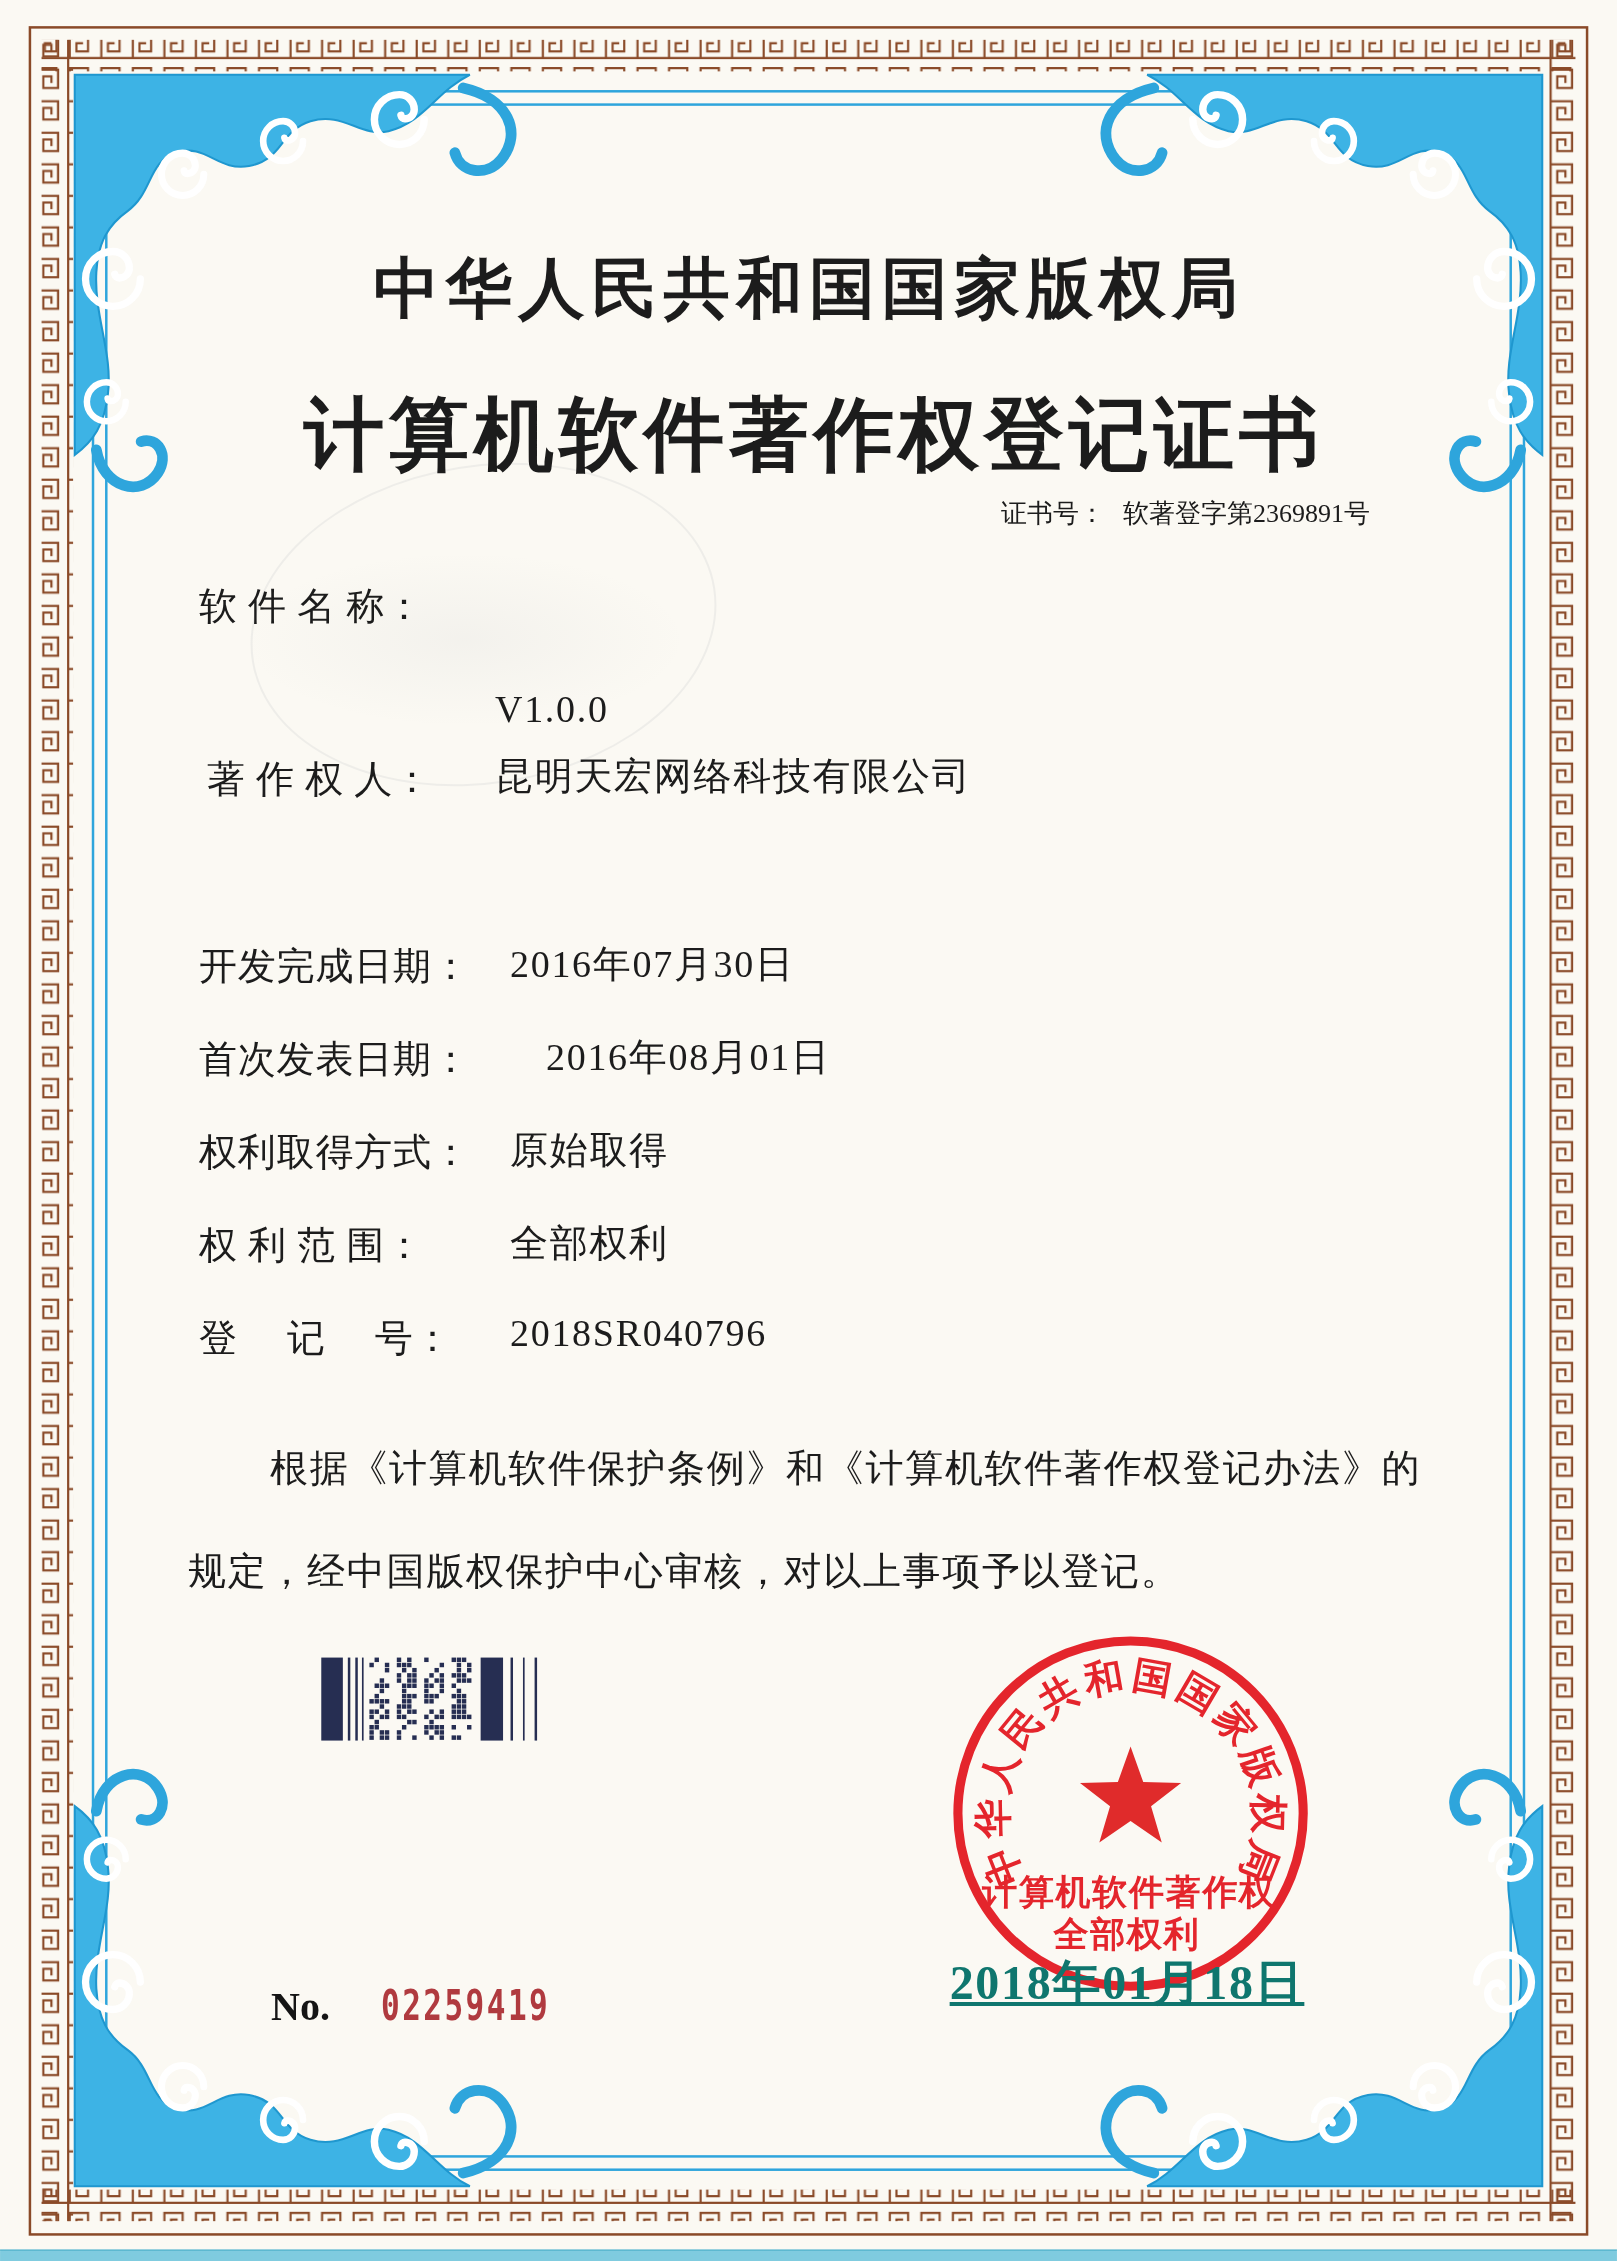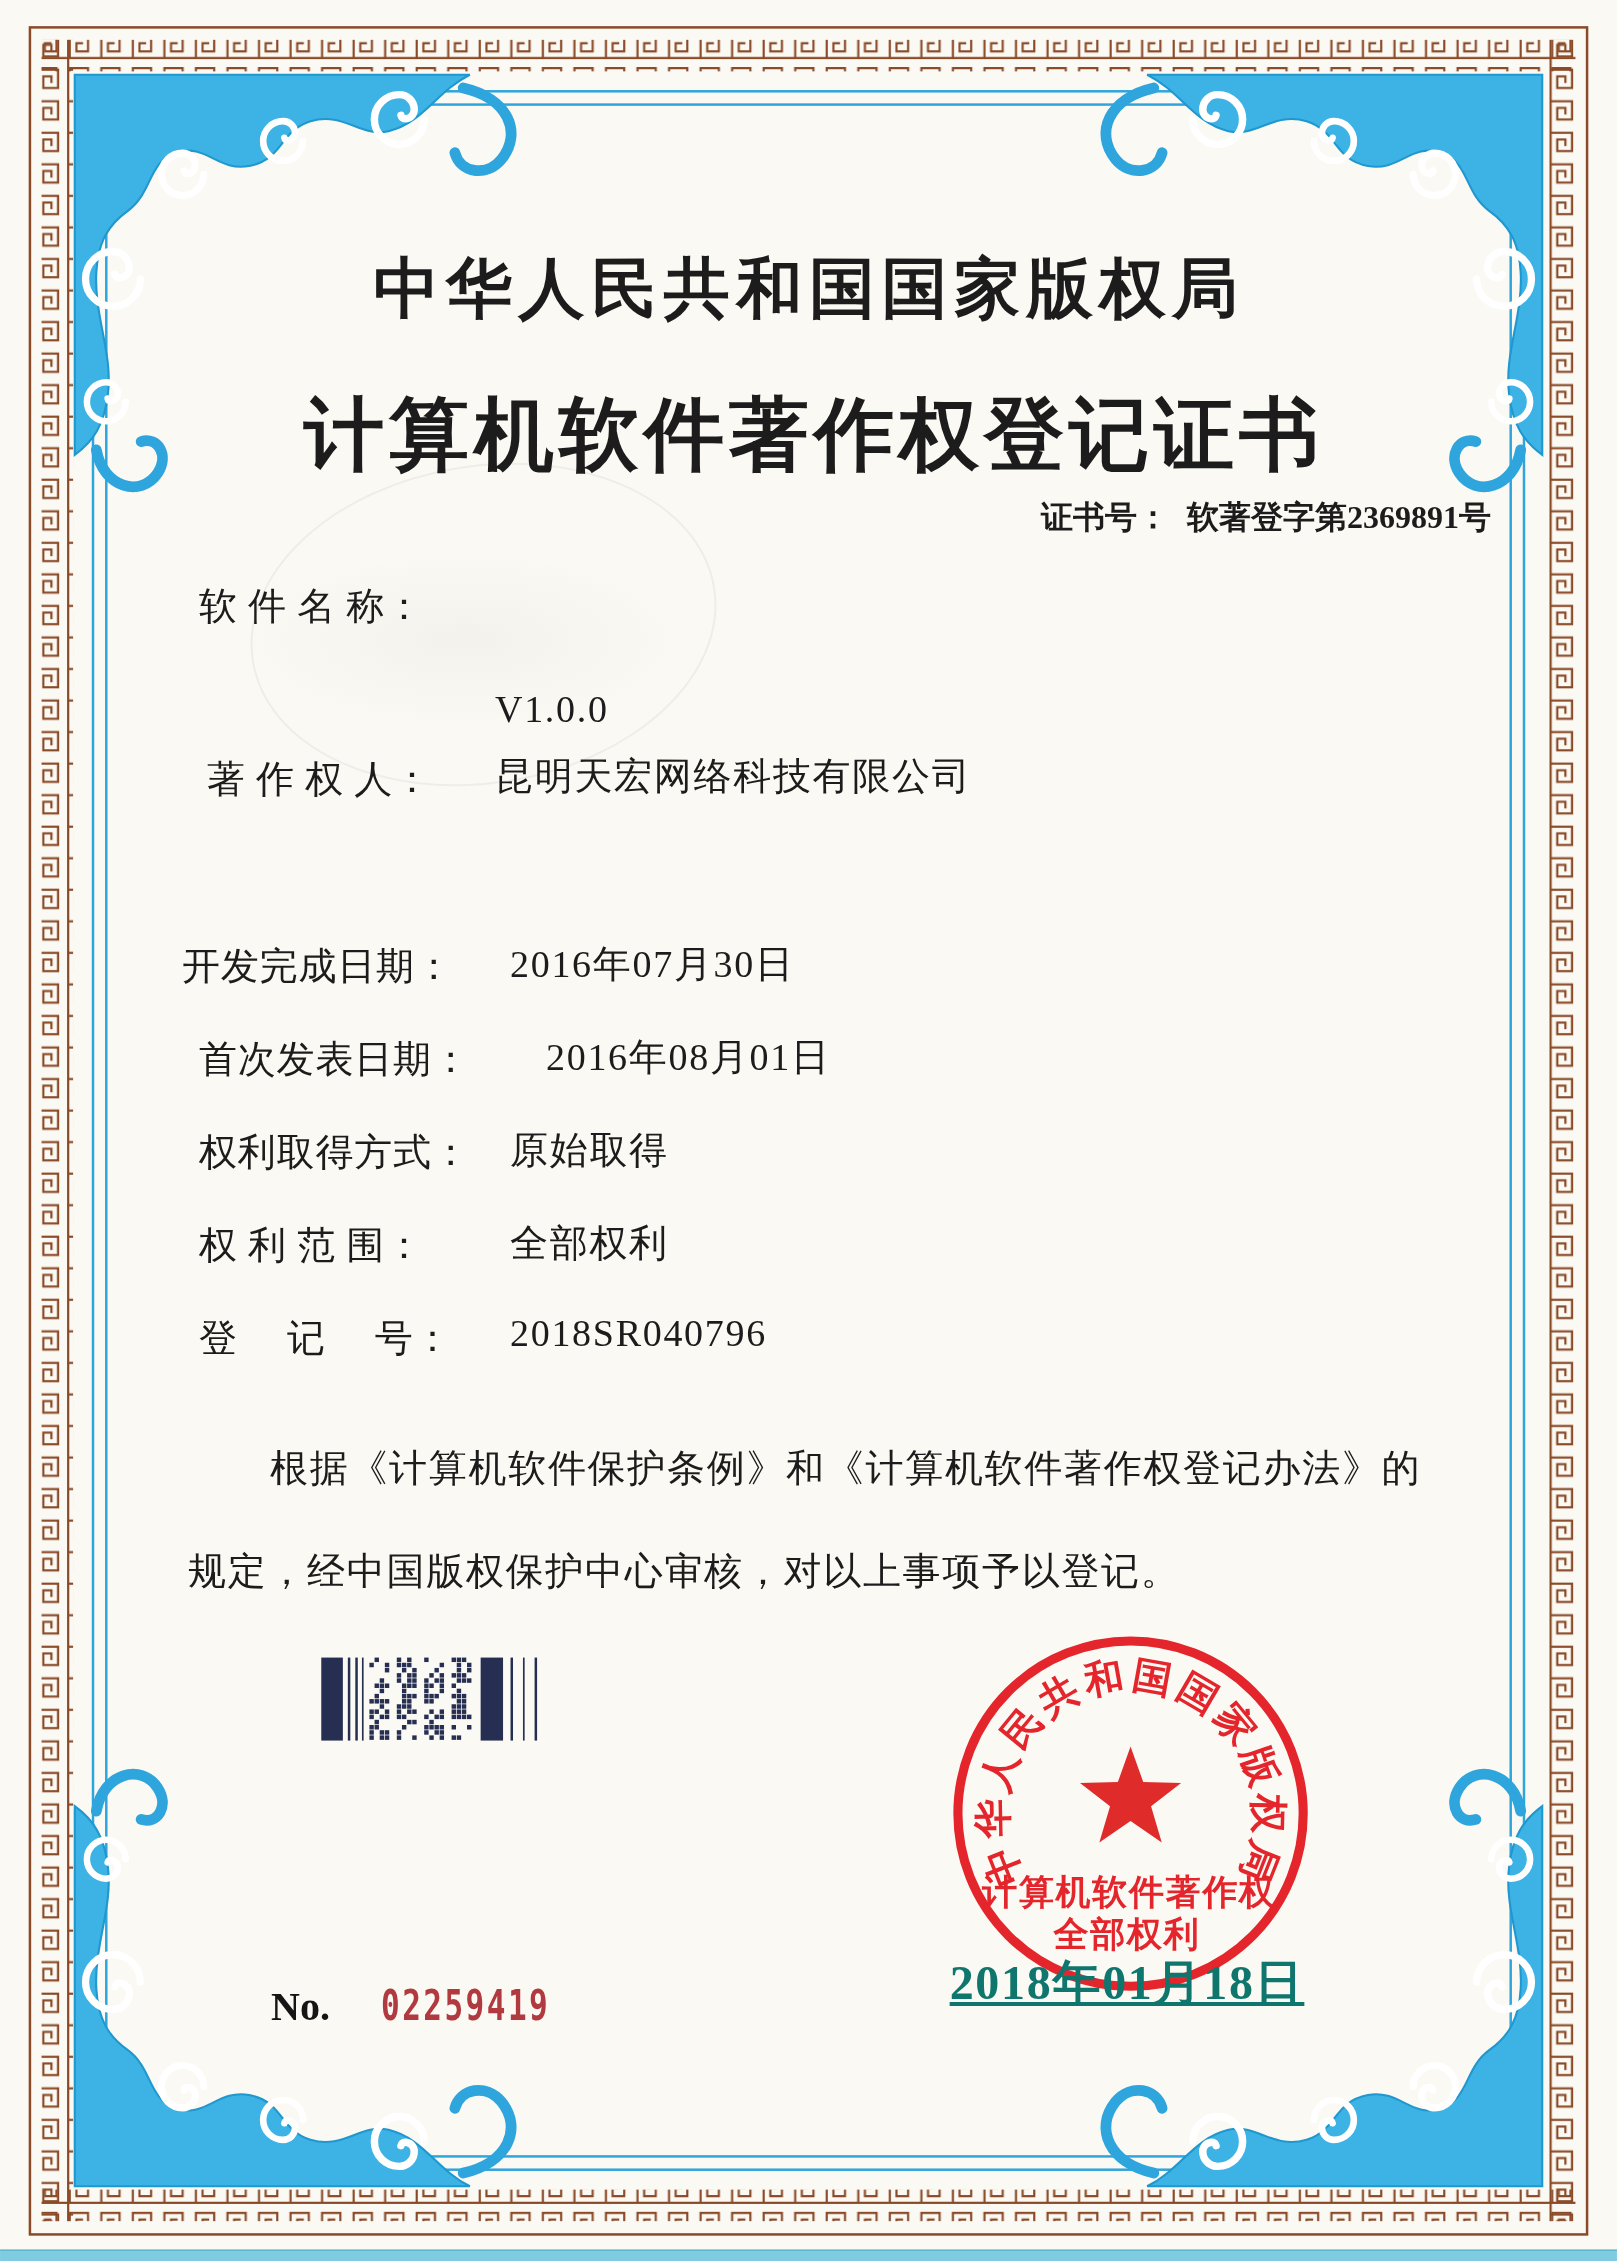--- a/index.html
+++ b/index.html
@@ -2,21 +2,21 @@
 <html style="font-size:13.3px"><head>
 <meta charset="utf-8">
 <style>
   html,body{margin:0;padding:0;}
   body{background:#efece2;font-family:"Liberation Serif","DejaVu Serif",serif;}
   .page{position:relative;width:1617px;height:2261px;background:#fbf9f3;overflow:hidden;}
   .abs{position:absolute;}
   .cjk{font-family:"Liberation Serif","DejaVu Serif",serif;color:#1c1c1c;}
   .authority{top:244px;left:809px;transform:translateX(-50%);font-size:66px;font-weight:700;letter-spacing:6.6px;white-space:nowrap;}
   .cert-title{top:382px;left:814px;transform:translateX(-50%);font-size:80px;font-weight:700;letter-spacing:5px;white-space:nowrap;}
-  .certno{top:496px;left:1001px;font-size:32px;font-weight:700;white-space:nowrap;margin-left:40px;}
+  .certno{top:496px;left:1001px;font-size:26px;font-weight:400;white-space:nowrap;}
   .certno .val{margin-left:18px;}
   .field-label{font-size:38px;letter-spacing:0.8px;white-space:nowrap;}
   .field-value{font-size:38px;letter-spacing:1.7px;white-space:nowrap;}
   .body-line{font-size:38px;letter-spacing:1.7px;white-space:nowrap;}
   .serial{top:1981px;left:271px;font-size:40px;color:#151515;white-space:nowrap;font-weight:bold;}
   .serial .num{display:inline-block;margin-left:51px;font-family:"DejaVu Sans Mono","Liberation Mono",monospace;font-size:42px;color:#b03a3f;letter-spacing:3.3px;transform:scaleX(.74);transform-origin:0 60%;}
   .seal-caption{color:#e4252c;font-weight:700;letter-spacing:1.7px;white-space:nowrap;}
   .seal-date{top:1951px;left:1127px;transform:translateX(-50%);font-size:48px;font-weight:700;letter-spacing:1.7px;color:#0f766e;white-space:nowrap;z-index:5;text-decoration:underline;}
   .ghost1{top:465px;left:249px;width:465px;height:315px;border:2.5px solid rgba(125,135,148,.10);border-radius:50%;transform:rotate(-9deg);}
   .ghost2{top:515px;left:149px;width:631px;height:249px;background:radial-gradient(closest-side,rgba(140,145,155,.07),rgba(140,145,155,0) 70%);}
@@ -236,21 +236,21 @@
   <div class="abs cjk certno">
     <span>证书号：</span><span class="val">软著登字第2369891号</span>
   </div>
 
   <div class="abs cjk field-label" style="top:581px;left:199px;">软 件 名 称：</div>
   <div class="abs cjk field-value" style="top:687px;left:495px;">V1.0.0</div>
 
   <div class="abs cjk field-label" style="top:754px;left:199px;margin-left:8px;">著 作 权 人：</div>
   <div class="abs cjk field-value" style="top:751px;left:495px;">昆明天宏网络科技有限公司</div>
 
-  <div class="abs cjk field-label" style="top:941px;left:182px;">开发完成日期：</div>
+  <div class="abs cjk field-label" style="top:941px;left:199px;">开发完成日期：</div>
   <div class="abs cjk field-value" style="top:939px;left:510px;">2016年07月30日</div>
 
   <div class="abs cjk field-label" style="top:1034px;left:199px;">首次发表日期：</div>
   <div class="abs cjk field-value" style="top:1032px;left:510px;margin-left:36px;">2016年08月01日</div>
 
   <div class="abs cjk field-label" style="top:1127px;left:199px;">权利取得方式：</div>
   <div class="abs cjk field-value" style="top:1125px;left:510px;">原始取得</div>
 
   <div class="abs cjk field-label" style="top:1220px;left:199px;">权 利 范 围：</div>
   <div class="abs cjk field-value" style="top:1218px;left:510px;">全部权利</div>

